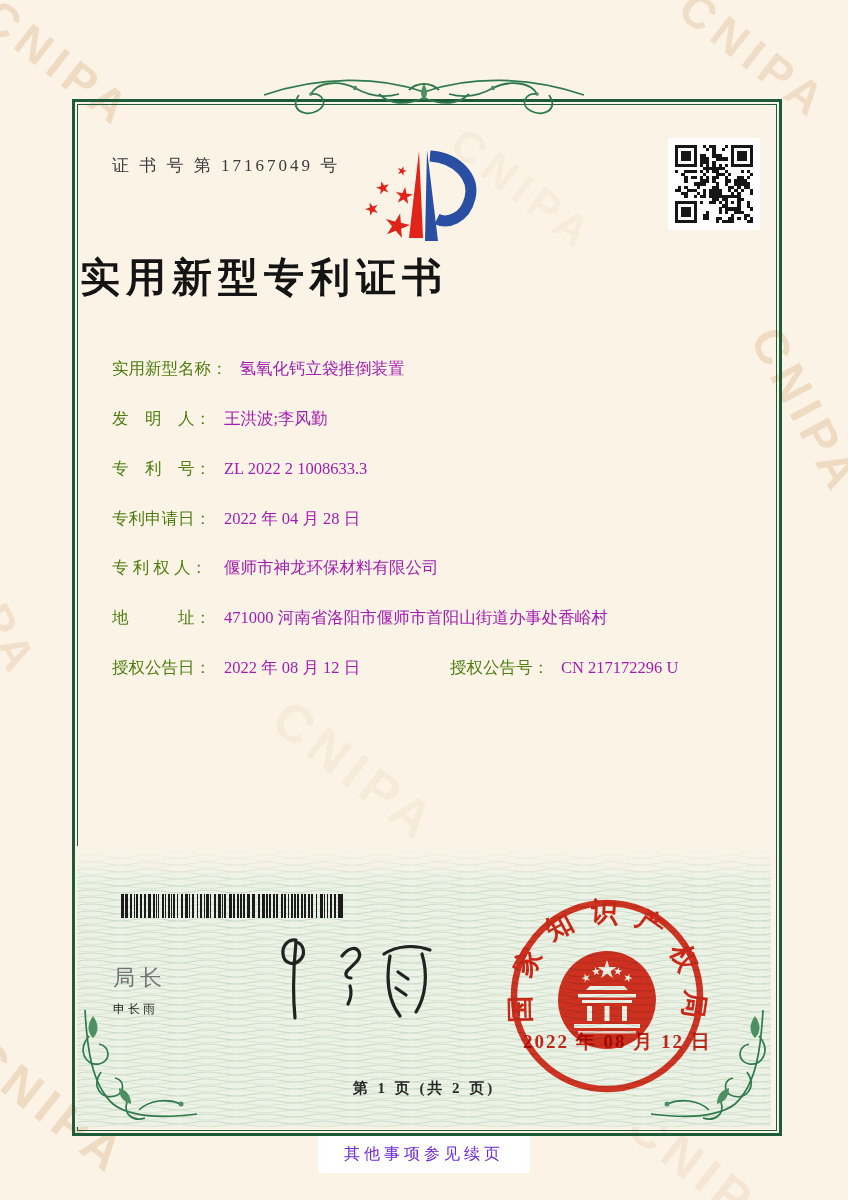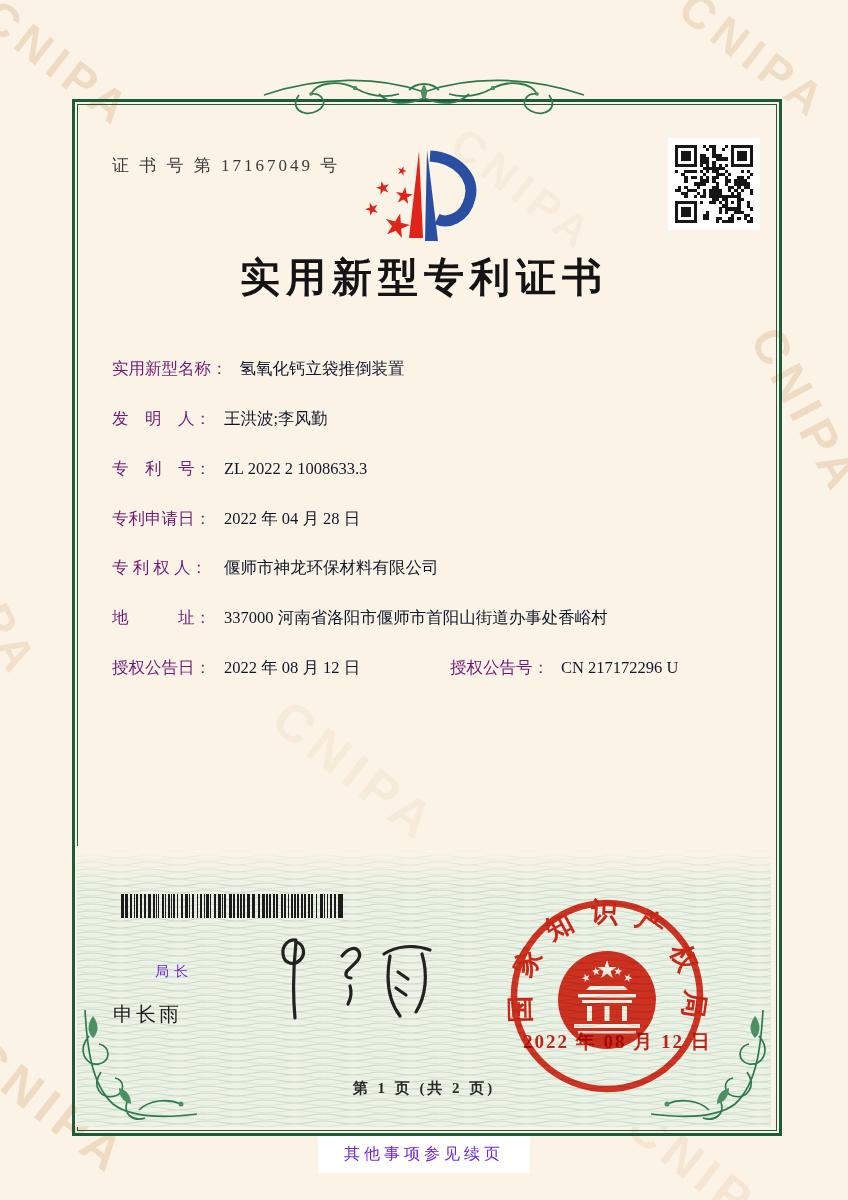--- a/index.html
+++ b/index.html
@@ -13,37 +13,37 @@
   .frame-inner{position:absolute;inset:2px;border:1px solid #1d5b39;}
   .flourish-top{position:absolute;left:50%;top:68px;transform:translateX(-50%);}
   .corner{position:absolute;top:1006px;}
   .corner.left{left:79px;}
   .corner.right{left:644px;transform:scaleX(-1);}
   
   .cert-no{position:absolute;left:112px;top:146px;font-size:17px;letter-spacing:3px;color:#3a3a3a;white-space:nowrap;margin-top:8px;}
   .logo{position:absolute;left:352px;top:140px;}
   .qrbox{position:absolute;left:668px;top:138px;width:92px;height:92px;background:#fff;
          display:flex;align-items:center;justify-content:center;}
-  .title{position:absolute;left:80px;top:250px;width:688px;text-align:center;font-size:40px;
+  .title{position:absolute;left:80px;top:250px;width:688px;font-size:40px;
          font-weight:bold;letter-spacing:6px;color:#141414;white-space:nowrap;}
   
   .fields{position:absolute;left:112px;top:358px;width:648px;height:330px;font-size:16.5px;}
   .frow{position:absolute;left:0;white-space:nowrap;}
-  .flabel{display:inline-block;min-width:100px;color:#701a75;}
-  .fvalue{margin-left:12px;color:#0f172a;}
+  .flabel{display:inline-block;min-width:100px;color:#4d7c0f;}
+  .fvalue{margin-left:12px;color:#a21caf;}
   .pair2{position:absolute;left:338px;top:0;}
   
   .paras{position:absolute;left:112px;top:699px;width:630px;font-size:16.5px;line-height:29px;
          text-align:justify;color:#222;}
   .paras p{margin:0;text-indent:2em;}
   
   .band{position:absolute;left:77px;top:846px;width:694px;height:281px;}
   .barcode{position:absolute;left:121px;top:894px;}
-  .director-title{position:absolute;left:113px;top:963px;font-size:14px;letter-spacing:5px;color:#6d28d9;margin-left:42px;}
-  .director-name{position:absolute;left:113px;top:1001px;font-size:20px;letter-spacing:3px;color:#1e1e1e;}
+  .director-title{position:absolute;left:113px;top:963px;font-size:22px;letter-spacing:5px;color:#737373;}
+  .director-name{position:absolute;left:113px;top:1001px;font-size:12px;letter-spacing:3px;color:#1e1e1e;}
   .sig{position:absolute;left:238px;top:926px;}
   .seal{position:absolute;left:505px;top:894px;mix-blend-mode:multiply;}
   .seal-date{position:absolute;left:523px;top:1029px;font-size:19px;font-weight:bold;color:#d2281b;
              letter-spacing:2px;white-space:nowrap;mix-blend-mode:multiply;}
   .pageinfo{position:absolute;left:80px;top:1079px;width:688px;text-align:center;font-size:15px;
             letter-spacing:3px;color:#2a2a2a;font-weight:bold;}
   .note{position:absolute;left:50%;top:1136px;transform:translateX(-50%);background:#ffffff;
         padding:8px 26px;font-size:16px;letter-spacing:4px;color:#6d28d9;white-space:nowrap;}
 </style>
 </head>
@@ -347,21 +347,21 @@
     <div class="frow" style="top:100px">
       <span class="flabel">专　利　号：</span><span class="fvalue">ZL 2022 2 1008633.3</span>
     </div>
     <div class="frow" style="top:150px">
       <span class="flabel">专利申请日：</span><span class="fvalue">2022 年 04 月 28 日</span>
     </div>
     <div class="frow" style="top:199px">
       <span class="flabel">专 利 权 人：</span><span class="fvalue">偃师市神龙环保材料有限公司</span>
     </div>
     <div class="frow" style="top:249px">
-      <span class="flabel">地　　　址：</span><span class="fvalue">337000 河南省洛阳市偃师市首阳山街道办事处香峪村</span>
+      <span class="flabel">地　　　址：</span><span class="fvalue">471000 河南省洛阳市偃师市首阳山街道办事处香峪村</span>
     </div>
     <div class="frow" style="top:299px">
       <span class="flabel">授权公告日：</span><span class="fvalue">2022 年 08 月 12 日</span>
       <span class="pair2">
         <span class="flabel" style="min-width:0">授权公告号：</span><span class="fvalue">CN 217172296 U</span>
       </span>
     </div>
   </div>
 
 

